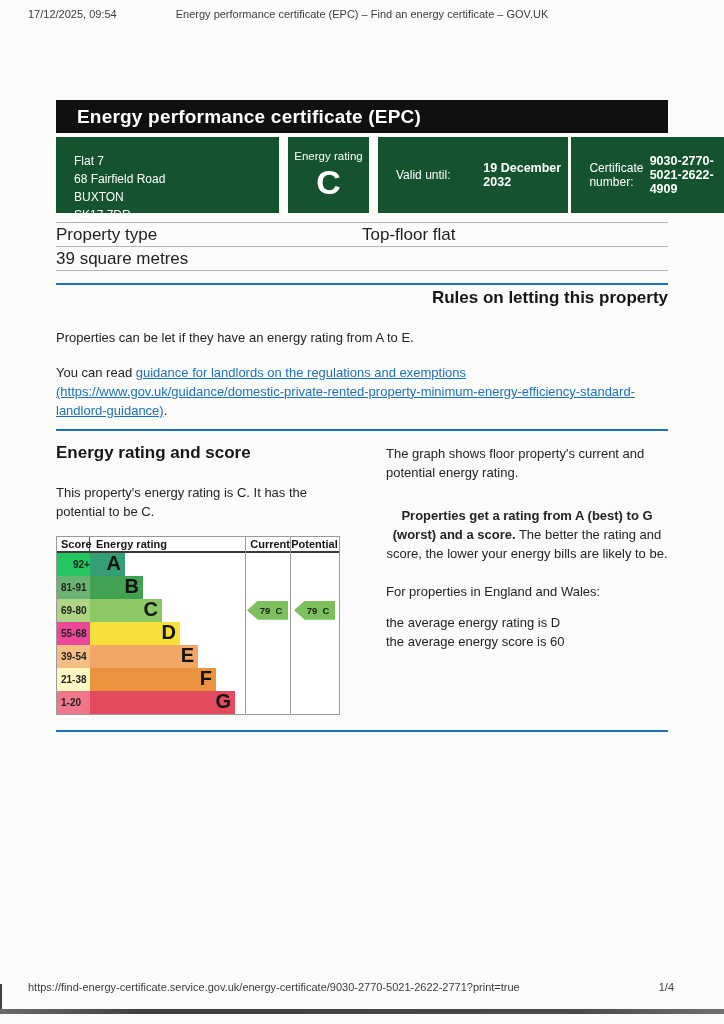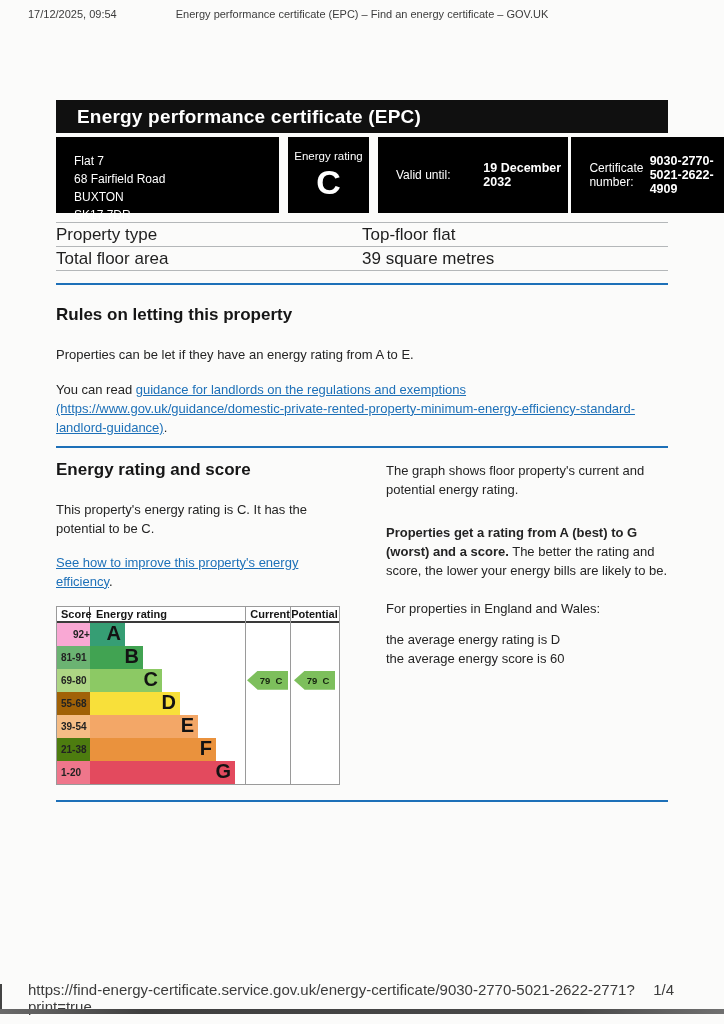--- a/index.html
+++ b/index.html
@@ -6,30 +6,30 @@
   .page{
     position:relative;width:724px;height:1024px;margin:0 auto;
     background:#fbfbfa;overflow:hidden;
     font-family:"Liberation Sans","DejaVu Sans",sans-serif;
     color:#222;-webkit-font-smoothing:antialiased;
   }
   
   .print-header{position:absolute;top:8px;left:0;right:0;height:16px;font-size:11px;color:#3c3c3c;}
   .ph-date{position:absolute;left:28px;top:0;}
   .ph-title{position:absolute;left:0;right:0;top:0;text-align:center;}
-  .print-footer{position:absolute;top:981px;left:28px;right:50px;display:flex;justify-content:space-between;font-size:15px;color:#3c3c3c;}
+  .print-footer{position:absolute;top:981px;left:28px;right:50px;display:flex;justify-content:space-between;font-size:11px;color:#3c3c3c;}
   .scan-edge{position:absolute;left:0;right:0;top:1009px;height:5px;background:linear-gradient(90deg,#6a6a6a,#3f3f3f 20%,#4a4a4a 80%,#707070);}
   .scan-mark{position:absolute;left:0;top:984px;width:2px;height:26px;background:#444;}
 
   .content{position:absolute;left:56px;top:100px;width:612px;}
 
   
   .banner-black{height:33px;background:#101010;color:#fff;display:flex;align-items:center;padding-left:21px;box-sizing:border-box;font-size:19px;font-weight:bold;letter-spacing:.2px;}
   .banner-blue{margin-top:4px;display:flex;gap:9px;height:76px;}
-  .banner-blue .box{background:#000000;color:#fff;box-sizing:border-box;}
+  .banner-blue .box{background:#14532d;color:#fff;box-sizing:border-box;}
   .addr-box{flex:0 0 223px;padding:15px 10px 0 18px;font-size:12px;line-height:1.5;}
   .rating-box{flex:0 0 81px;display:flex;flex-direction:column;align-items:center;padding-top:13px;}
   .rating-box .lbl{font-size:11.5px;}
   .rating-box .big{font-size:34px;font-weight:bold;line-height:1;margin-top:3px;}
   .validity{flex:1;display:flex;flex-direction:row;gap:3px;}
   .validity .vrow{flex:1;display:flex;align-items:center;padding-left:18px;font-size:12px;}
   .validity .vlabel{width:112px;}
   .validity .vvalue{font-weight:bold;font-size:12.5px;}
 
   
@@ -38,33 +38,33 @@
   .prop-row:last-child{border-bottom:1px solid #b4b7b9;}
   .prop-label{flex:0 0 50%;}
   .prop-value{flex:1;}
 
   .hr-blue{height:2px;background:#1d70b8;border:none;margin:0;}
   .hr1{margin-top:12px;}
   .hr2{margin-top:8px;}
   .hr3{margin-top:15px;}
 
   h2{font-size:17px;font-weight:bold;color:#161616;margin:0;}
-  .rules h2{margin-top:20px;}
+  .rules h2{margin-top:3px;text-align:right;}
   p{margin:0;font-size:13px;line-height:1.46;color:#242424;}
   .rules .p1{margin-top:21px;}
   .rules .p2{margin-top:16px;}
   a.link{color:#1d70b8;text-decoration:underline;}
 
   .two-col{display:flex;margin-top:12px;}
   .col-left{width:286px;flex:0 0 286px;}
   .col-right{margin-left:44px;width:282px;}
   .col-left .p1{margin-top:21px;}
   .col-left .plink{margin-top:15px;}
   .col-right .rp1{margin-top:2px;}
-  .col-right .rp2{margin-top:24px;}
+  .col-right .rp2{margin-top:24px;text-align:center;}
   .col-right .rp3{margin-top:19px;}
   .col-right .rlines{margin-top:12px;}
   .bold{font-weight:bold;}
 
   
   .epc-chart{position:relative;margin-top:14px;width:282px;height:177px;border:1px solid #9a9a9a;box-sizing:content-box;background:#fff;}
   .epc-head{display:flex;height:16px;border-bottom:2px solid #3a3a3a;box-sizing:border-box;font-size:11px;font-weight:bold;color:#161616;}
   .epc-head .hc{box-sizing:border-box;line-height:14px;}
   .h-score{width:33px;padding-left:4px;border-right:1px solid #555;}
   .h-rating{width:155px;padding-left:6px;}
@@ -121,51 +121,49 @@
         </div>
       </div>
     </div>
 
     <div class="prop-table">
       <div class="prop-row">
         <span class="prop-label">Property type</span>
         <span class="prop-value">Top-floor flat</span>
       </div>
       <div class="prop-row">
-        <span class="prop-label">Total floor area</span>
         <span class="prop-value">39 square metres</span>
       </div>
     </div>
 
     <hr class="hr-blue hr1">
 
     <div class="rules">
       <h2>Rules on letting this property</h2>
       <p class="p1">Properties can be let if they have an energy rating from A to E.</p>
       <p class="p2"><span>You can read </span><a class="link" href="#">guidance for landlords on the regulations and exemptions (https://www.gov.uk/guidance/domestic-private-rented-property-minimum-energy-efficiency-standard-landlord-guidance)</a><span>.</span></p>
     </div>
 
     <hr class="hr-blue hr2">
 
     <div class="two-col">
       <div class="col-left">
         <h2>Energy rating and score</h2>
         <p class="p1">This property's energy rating is C. It has the potential to be C.</p>
-        <p class="plink"><a class="link" href="#">See how to improve this property's energy efficiency</a><span>.</span></p>
 
         <div class="epc-chart">
           <div class="epc-head">
             <span class="hc h-score">Score</span>
             <span class="hc h-rating">Energy rating</span>
             <span class="hc h-current">Current</span>
             <span class="hc h-potential">Potential</span>
           </div>
           <div>
               <div class="epc-row">
-                <div class="epc-score" style="background: #f9a8d4; padding-left: 16px;">92+</div>
+                <div class="epc-score" style="background: #22c55e; padding-left: 16px;">92+</div>
                 <div class="epc-barwrap">
                   <div class="epc-bar" style="width: 35px; background: rgb(54, 158, 116);">
                     <span class="epc-letter">A</span>
                   </div>
                 </div>
               </div>
               <div class="epc-row">
                 <div class="epc-score" style="background: rgb(107, 179, 114);">81-91</div>
                 <div class="epc-barwrap">
                   <div class="epc-bar" style="width: 53px; background: rgb(65, 163, 82);">
@@ -175,37 +173,37 @@
               </div>
               <div class="epc-row">
                 <div class="epc-score" style="background: rgb(173, 213, 132);">69-80</div>
                 <div class="epc-barwrap">
                   <div class="epc-bar" style="width: 72px; background: rgb(140, 201, 100);">
                     <span class="epc-letter">C</span>
                   </div>
                 </div>
               </div>
               <div class="epc-row">
-                <div class="epc-score" style="background: #a16207;">55-68</div>
+                <div class="epc-score" style="background: #ec4899;">55-68</div>
                 <div class="epc-barwrap">
                   <div class="epc-bar" style="width: 90px; background: rgb(248, 224, 58);">
                     <span class="epc-letter">D</span>
                   </div>
                 </div>
               </div>
               <div class="epc-row">
                 <div class="epc-score" style="background: rgb(246, 189, 133);">39-54</div>
                 <div class="epc-barwrap">
                   <div class="epc-bar" style="width: 108px; background: rgb(243, 167, 103);">
                     <span class="epc-letter">E</span>
                   </div>
                 </div>
               </div>
               <div class="epc-row">
-                <div class="epc-score" style="background: #4d7c0f;">21-38</div>
+                <div class="epc-score" style="background: #fef9c3;">21-38</div>
                 <div class="epc-barwrap">
                   <div class="epc-bar" style="width: 126px; background: rgb(234, 146, 61);">
                     <span class="epc-letter">F</span>
                   </div>
                 </div>
               </div>
               <div class="epc-row">
                 <div class="epc-score" style="background: rgb(239, 118, 139);">1-20</div>
                 <div class="epc-barwrap">
                   <div class="epc-bar" style="width: 145px; background: rgb(227, 74, 94);">

